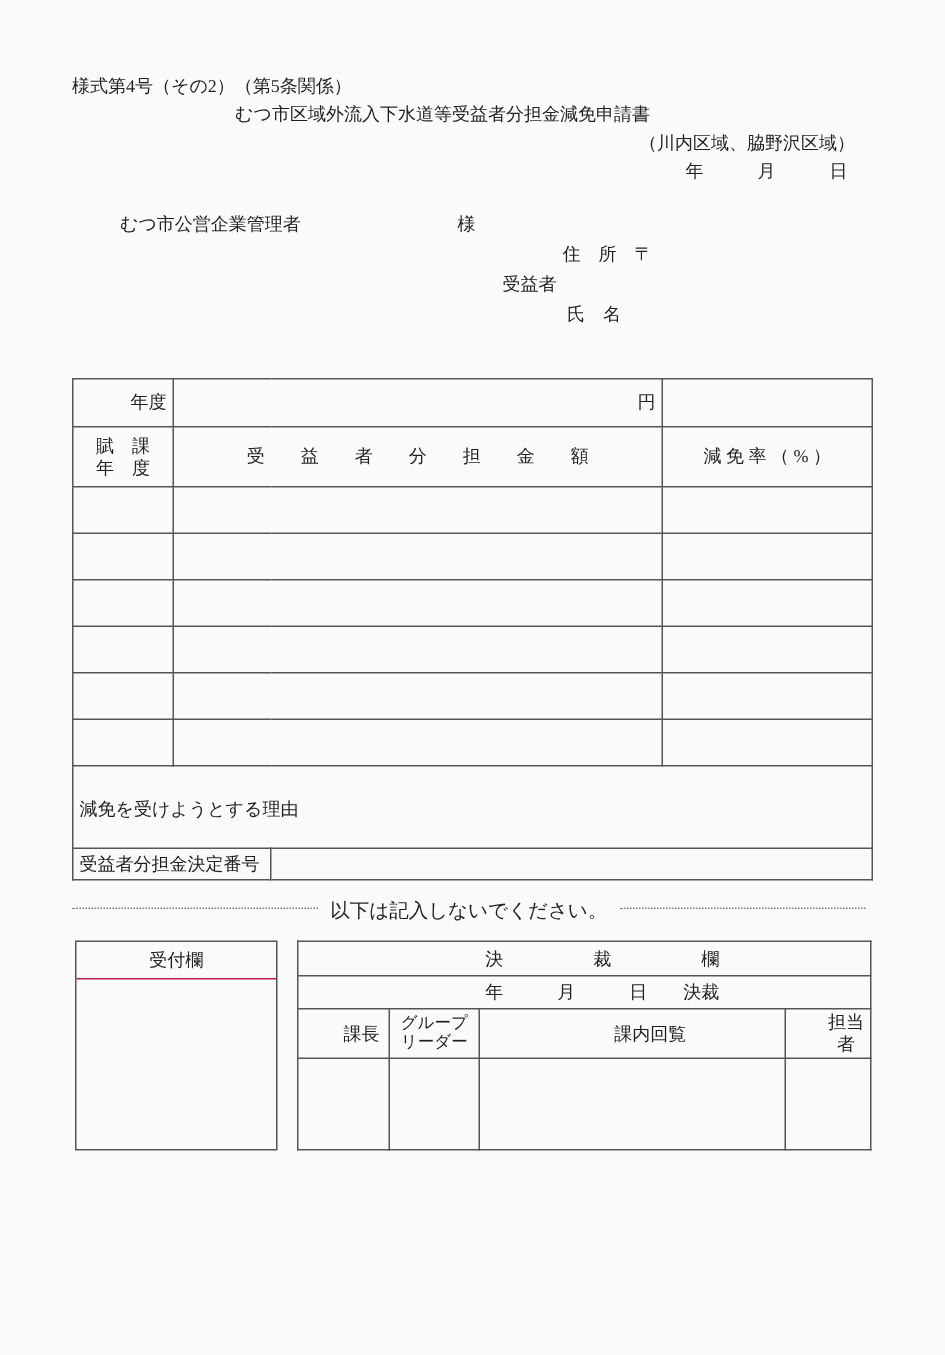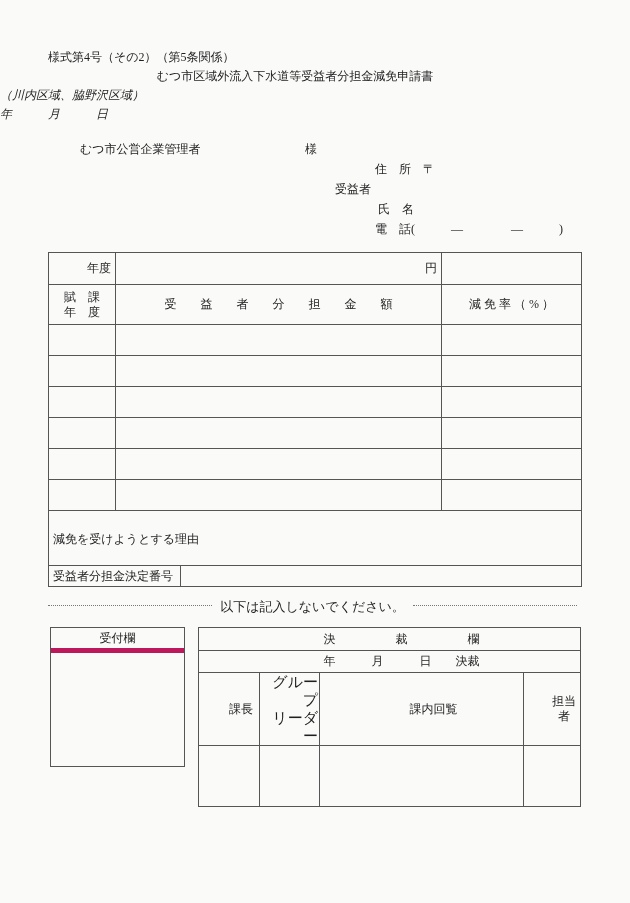--- a/index.html
+++ b/index.html
@@ -3,21 +3,21 @@
 <meta charset="utf-8">
 <style>
   html,body { margin:0; padding:0; background:#fafaf9; }
   .page {
     position:relative; width:630px; height:903px;
     background:#fafaf9; color:#1f1f1f;
     font-family:"Liberation Serif","DejaVu Serif",serif;
     font-size:12px; line-height:1.25; overflow:hidden;
   }
   .abs { position:absolute; white-space:pre; }
-  .right { text-align:left;font-style:italic; }
+  .right { text-align:right; }
   .center { text-align:center; }
 
   table { border-collapse:collapse; table-layout:fixed; }
   td { border:1px solid #555; padding:0 4px; font-size:12px; overflow:hidden; }
 
   
   .main-table { position:absolute; left:48px; top:252px; width:533px; }
   .main-table td.hdr { text-align:center; vertical-align:middle; }
   .main-table td.cell-right { text-align:right; vertical-align:middle; }
   .main-table td.reason { vertical-align:top; padding-top:21px; text-align:left; }
@@ -30,46 +30,45 @@
   }
   .separator .dots { flex:1 1 auto; border-bottom:1px dotted #777; height:0; margin-bottom:3px; }
   .separator .sep-text { flex:0 0 auto; padding:0 8px; font-size:13px; }
 
   
   .reception {
     position:absolute; left:50px; top:627px; width:135px; height:140px;
     border:1px solid #555; box-sizing:border-box; background:transparent;
   }
   .reception .rc-title {
-    height:25px; border-bottom:5px solid #be185d; box-sizing:border-box;
+    height:25px; border-bottom:1px solid #be185d; box-sizing:border-box;
     display:flex; align-items:center; justify-content:center;
   }
   .reception .rc-body { height:113px; }
 
   
   .approval-table { position:absolute; left:198px; top:627px; width:382px; }
   .approval-table td { text-align:center; vertical-align:middle;padding-left:28px; }
-  .approval-table .two-line { font-size:15px; line-height:1.2; padding:0 1px;text-align:right; }
+  .approval-table .two-line { font-size:11px; line-height:1.2; padding:0 1px; }
 </style>
 </head>
 <body>
 
 <div class="page">
 
   <div class="abs" style="left:48px; top:50px;">様式第4号（その2）（第5条関係）</div>
   <div class="abs center" style="left:0; top:69px; width:590px;">むつ市区域外流入下水道等受益者分担金減免申請書</div>
   <div class="abs right" style="left:0; top:88px; width:570px;">（川内区域、脇野沢区域）</div>
   <div class="abs right" style="left:0; top:107px; width:565px;">年　　　月　　　日</div>
 
   <div class="abs" style="left:80px; top:142px;">むつ市公営企業管理者</div>
   <div class="abs" style="left:305px; top:142px;">様</div>
   <div class="abs" style="left:375px; top:162px;">住　所　〒</div>
   <div class="abs" style="left:335px; top:182px;">受益者</div>
   <div class="abs" style="left:378px; top:202px;">氏　名</div>
-  <div class="abs" style="left:375px; top:222px;">電　話(　　　―　　　　―　　　)</div>
 
   <table class="main-table">
     <colgroup>
       <col style="width:67px">
         <col style="width:65px">
         <col style="width:261px">
         <col style="width:140px">
     </colgroup>
     <tbody>
         <tr style="height:32px">

